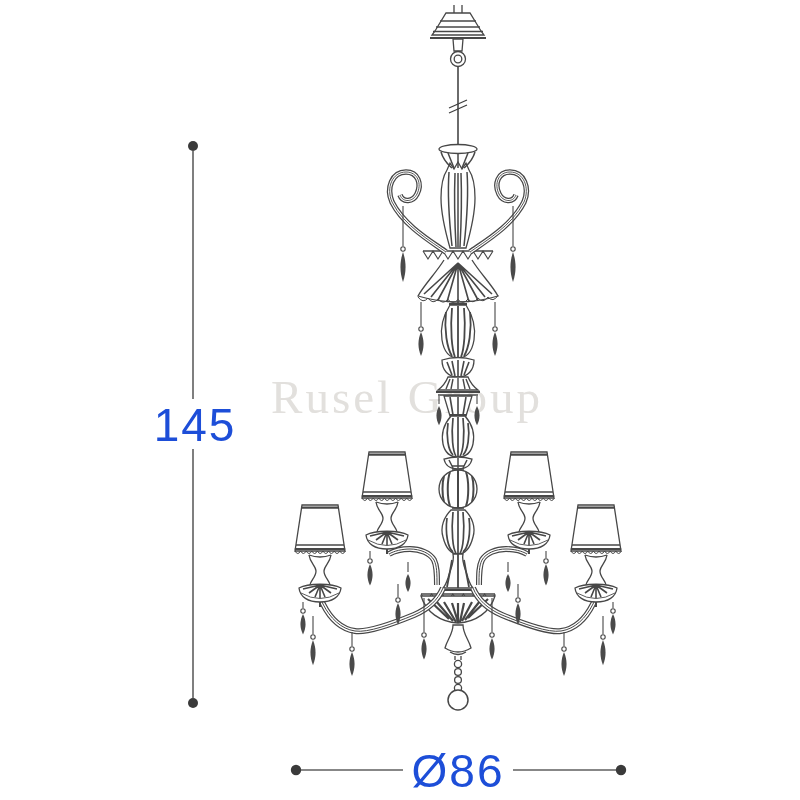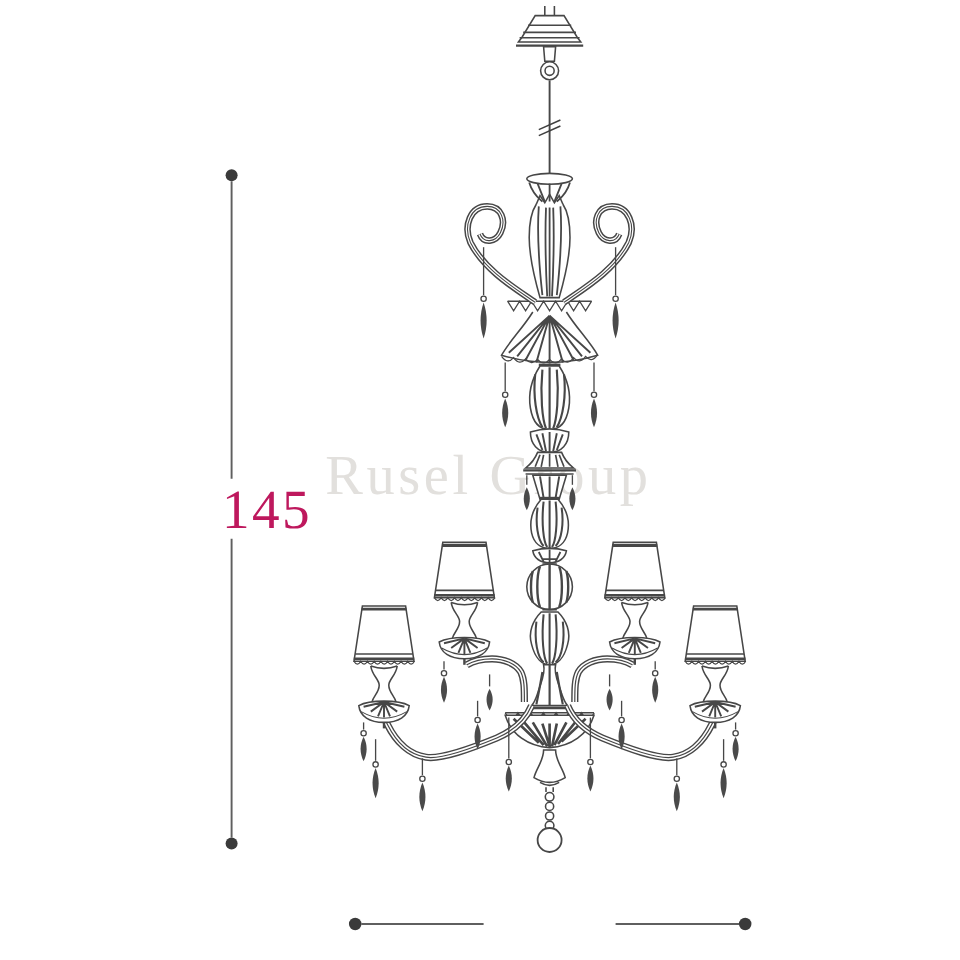--- a/index.html
+++ b/index.html
@@ -3,22 +3,22 @@
 <meta charset="utf-8">
 <style>
   html,body{margin:0;padding:0;}
   body{width:800px;height:800px;background:#ffffff;position:relative;overflow:hidden;
        font-family:"Liberation Sans",sans-serif;}
   .stage{position:absolute;left:0;top:0;width:800px;height:800px;}
   .watermark{position:absolute;left:242px;top:370px;width:330px;text-align:center;
       font-family:"Liberation Serif",serif;font-size:47px;letter-spacing:3px;
       color:#e2e0dd;z-index:1;white-space:nowrap;user-select:none;}
   svg.drawing{position:absolute;left:0;top:0;z-index:2;}
-  .dim-label{position:absolute;z-index:3;color:#be185d;font-size:46px;font-weight:400;
-      letter-spacing:2px;text-align:right;line-height:1;font-family:Liberation Serif, serif;}
+  .dim-label{position:absolute;z-index:3;color:#1d4ed8;font-size:46px;font-weight:400;
+      letter-spacing:2px;text-align:center;line-height:1;}
   .dim-label.height{left:130px;top:402px;width:130px;}
   .dim-label.diameter{left:383px;top:748px;width:150px;}
 </style>
 </head>
 <body>
 
 <div class="stage">
 
   <div class="watermark">Rusel Group</div>
 
@@ -194,13 +194,14 @@
 
     <g>
       <use href="#shade-asm" transform="translate(387,452)"></use>
       <use href="#shade-asm" transform="translate(529,452)"></use>
       <use href="#shade-asm" transform="translate(320,505)"></use>
       <use href="#shade-asm" transform="translate(596,505)"></use>
     </g>
   </svg>
 
   <div class="dim-label height">145</div>
+  <div class="dim-label diameter">Ø86</div>
 </div>
 
 </body></html>

